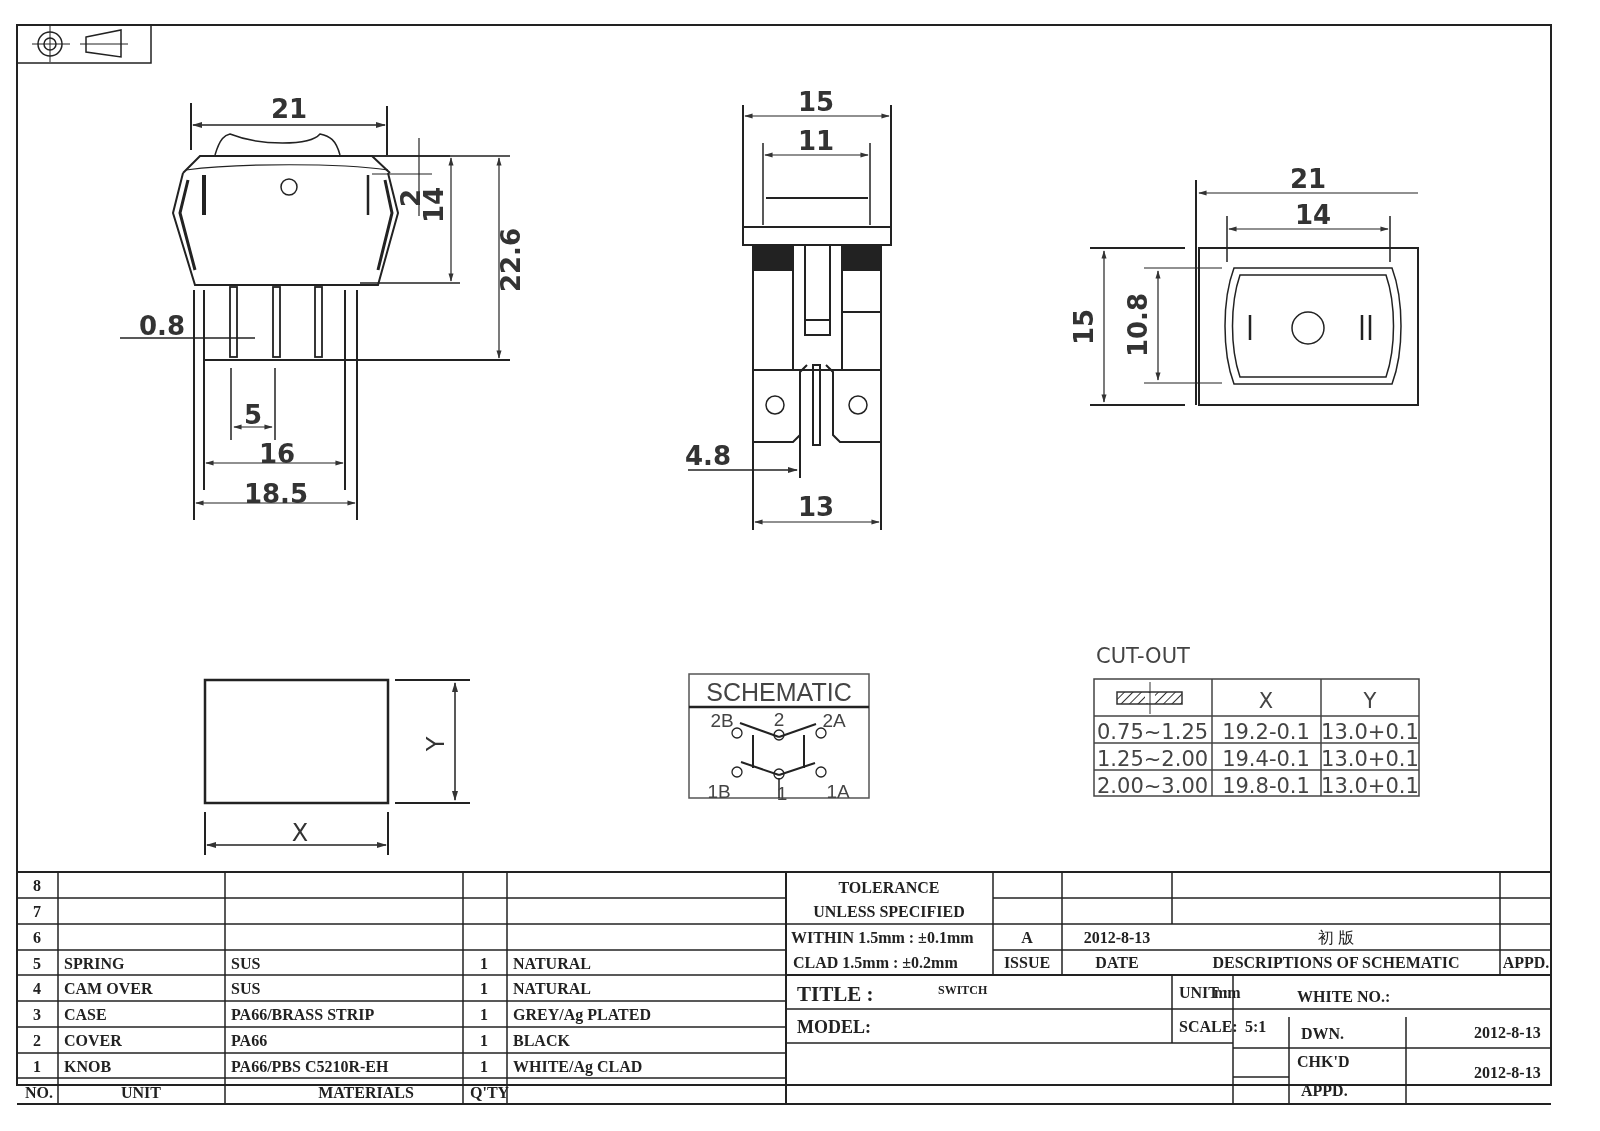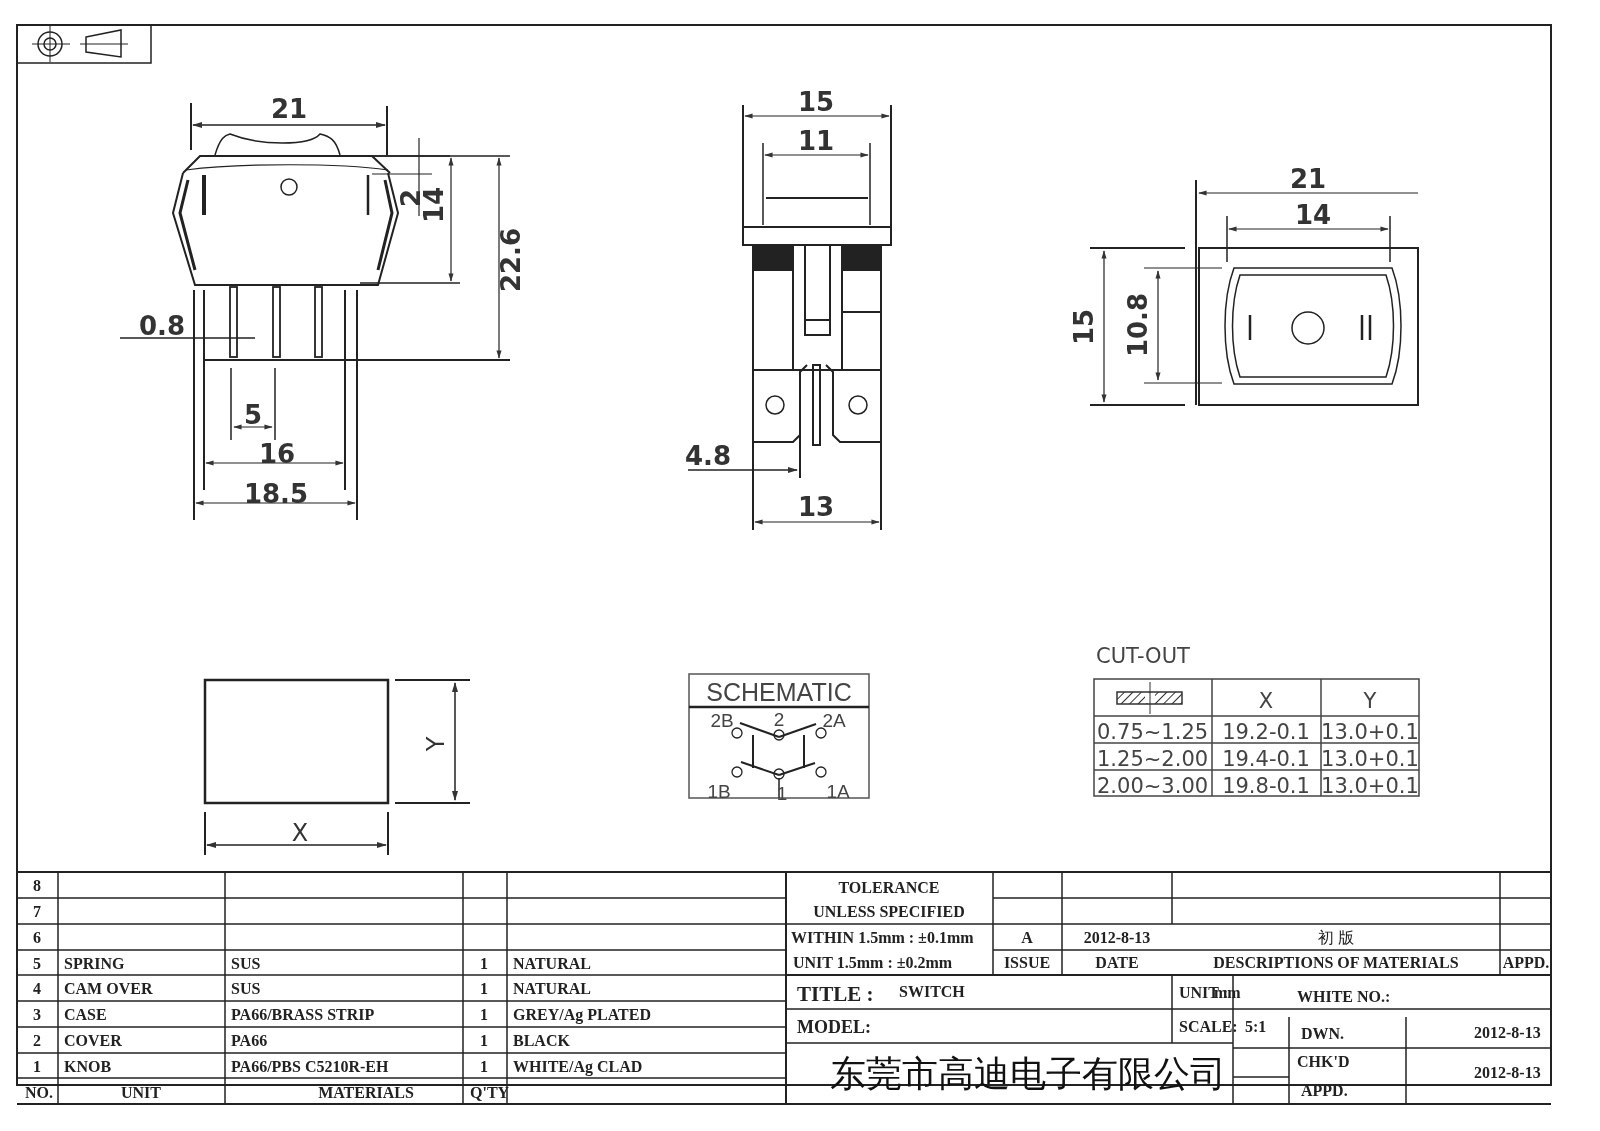--- a/index.html
+++ b/index.html
@@ -298,41 +298,40 @@
   <span class="tb c" style="left:141px;top:1085px">UNIT</span>
   <span class="tb c" style="left:366px;top:1085px">MATERIALS</span>
   <span class="tb" style="left:470px;top:1085px">Q'TY</span>
 </div>
 
 
 <div>
   <span class="tb c" style="left:889px;top:880px">TOLERANCE</span>
   <span class="tb c" style="left:889px;top:904px">UNLESS   SPECIFIED</span>
   <span class="tb" style="left:791px;top:930px">WITHIN  1.5mm : ±0.1mm</span>
-  <span class="tb" style="left:793px;top:955px">UNIT  1.5mm : ±0.2mm</span>
+  <span class="tb" style="left:793px;top:955px">CLAD  1.5mm : ±0.2mm</span>
 
   <span class="tb c" style="left:1027px;top:930px">A</span>
   <span class="tb c" style="left:1117px;top:930px">2012-8-13</span>
   <span class="tb c" style="left:1336px;top:930px;font-family:Liberation Sans, sans-serif;font-weight:normal">初  版</span>
   <span class="tb c" style="left:1027px;top:955px">ISSUE</span>
   <span class="tb c" style="left:1117px;top:955px">DATE</span>
-  <span class="tb c" style="left:1336px;top:955px">DESCRIPTIONS  OF  MATERIALS</span>
+  <span class="tb c" style="left:1336px;top:955px">DESCRIPTIONS  OF  SCHEMATIC</span>
   <span class="tb c" style="left:1526px;top:955px">APPD.</span>
 
   <span class="tb" style="left:797px;top:984px;font-size:21px">TITLE :</span>
-  <span class="tb" style="left:899px;top:984px;font-size:16px">SWITCH</span>
+  <span class="tb" style="left:938px;top:984px;font-size:12px">SWITCH</span>
   <span class="tb" style="left:797px;top:1018px;font-size:18px">MODEL:</span>
 
   <span class="tb" style="left:1179px;top:985px">UNIT :</span>
   <span class="tb" style="left:1214px;top:985px">mm</span>
   <span class="tb" style="left:1179px;top:1019px">SCALE:</span>
   <span class="tb" style="left:1245px;top:1019px">5:1</span>
 
   <span class="tb" style="left:1297px;top:989px">WHITE  NO.:</span>
   <span class="tb" style="left:1301px;top:1026px">DWN.</span>
   <span class="tb" style="left:1474px;top:1025px">2012-8-13</span>
   <span class="tb" style="left:1297px;top:1054px">CHK'D</span>
   <span class="tb" style="left:1301px;top:1083px">APPD.</span>
   <span class="tb" style="left:1474px;top:1065px">2012-8-13</span>
 </div>
 
-<div class="company">东莞市高迪电子有限公司</div>
 </div>
 
 </body></html>

